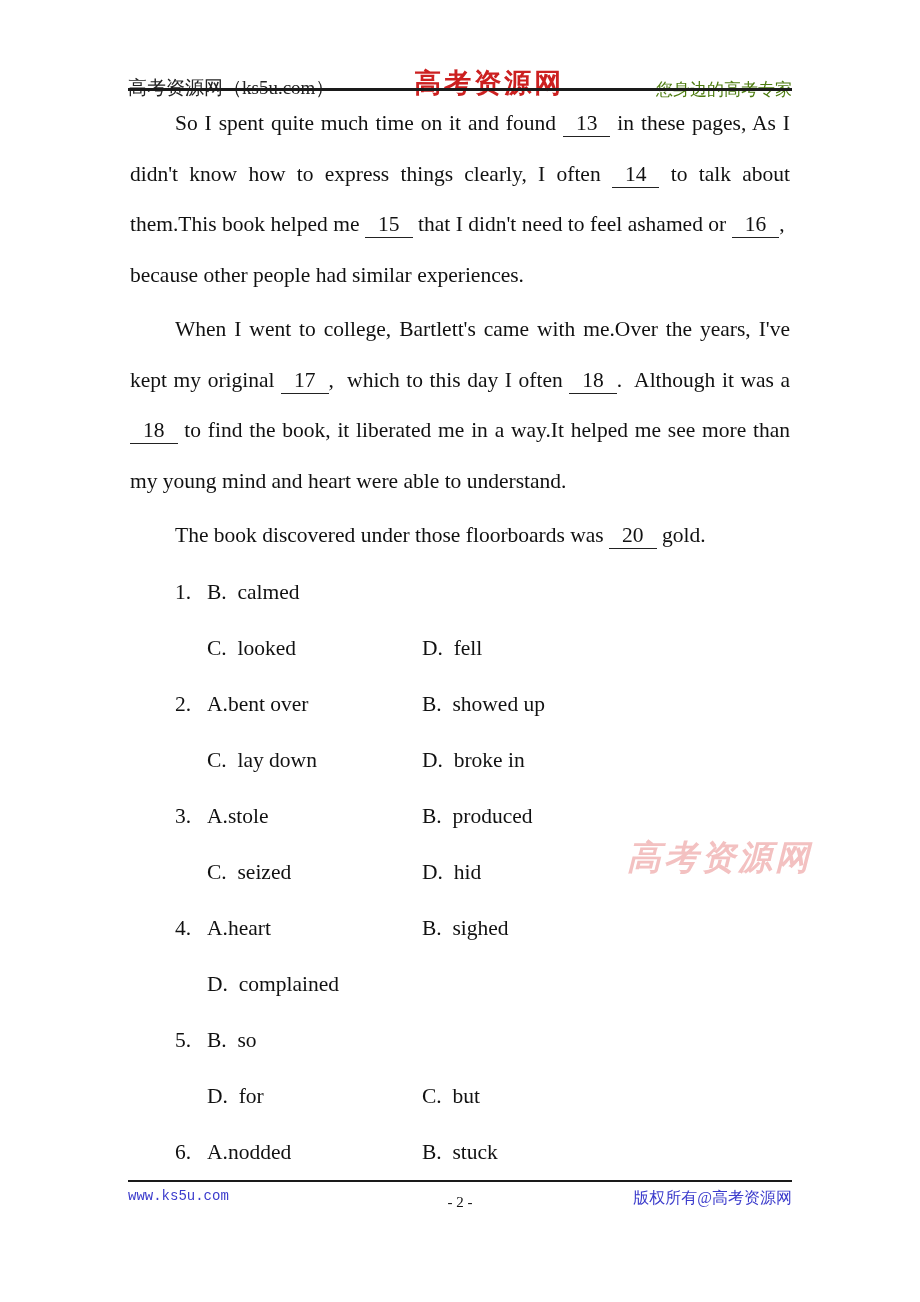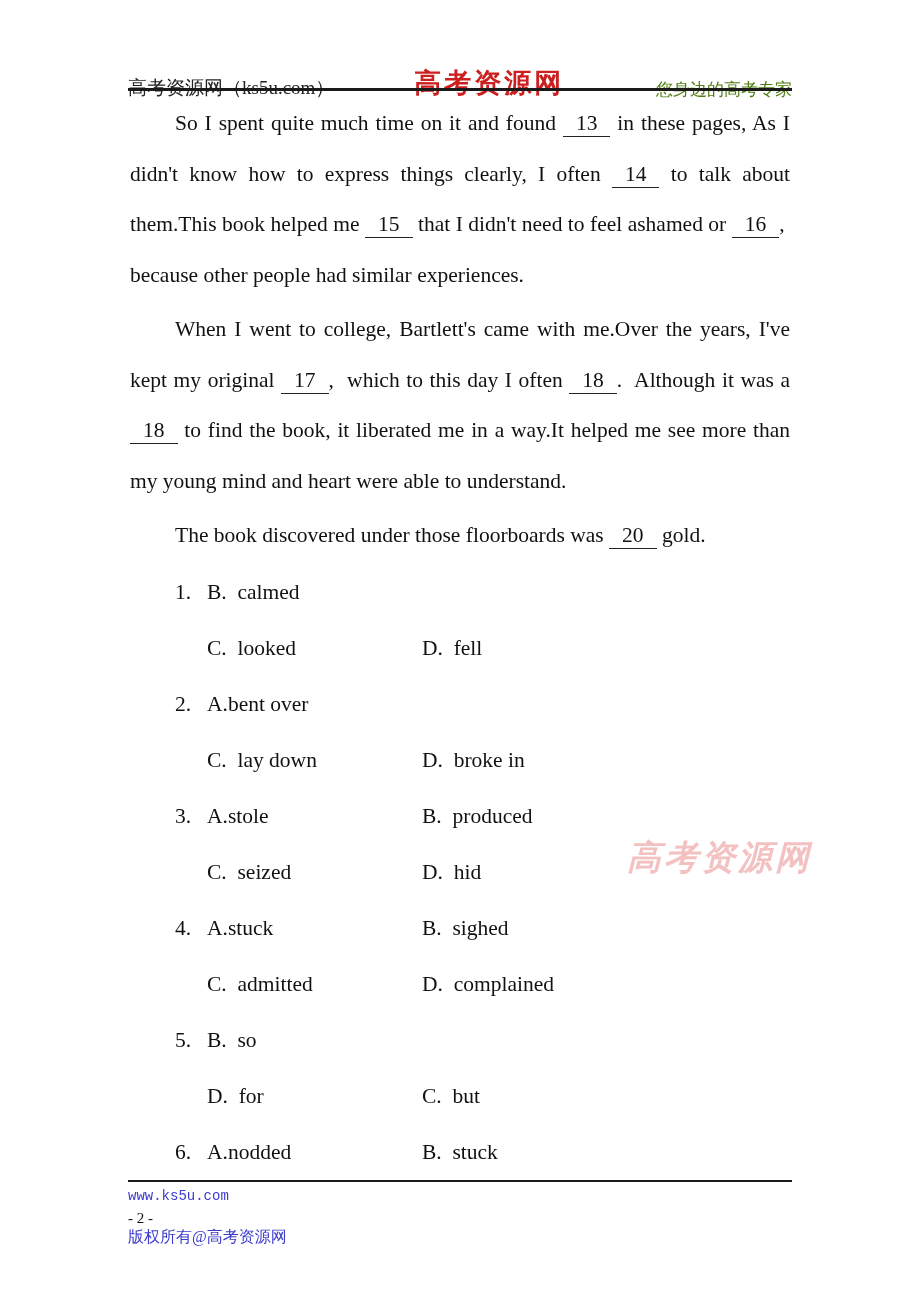--- a/index.html
+++ b/index.html
@@ -47,21 +47,21 @@
     color:var(--watermark_pink, #f1b7b7); opacity:0.85;
     font-style:italic; pointer-events:none; white-space:nowrap;
   }
   
   .footer-rule {
     position:absolute; top:1180px; left:128px; width:664px; height:0;
     border-top:2px solid var(--rule_black, #1a1a1a);
   }
   .footer {
     position:absolute; top:1188px; left:128px; width:664px;
-    display:flex; align-items:flex-start;flex-direction:column;
+    display:flex; align-items:flex-start;
   }
   .footer-left {
     flex:1; text-align:left; font-family:"Liberation Mono", monospace;
     font-size:14px; color:var(--link_blue, #3b3bcc);
   }
   .footer-center {
     flex:1; text-align:center; font-size:15px; color:#111; padding-top:6px;
   }
   .footer-right {
     flex:1; text-align:right; font-size:16px; color:var(--link_blue, #3b3bcc);
@@ -91,44 +91,44 @@
           <span class="q-cell">B.&nbsp;&nbsp;calmed</span>
         </div>
         <div class="q-row">
           <span class="q-cell"></span>
           <span class="q-cell">C.&nbsp;&nbsp;looked</span>
           <span class="q-cell">D.&nbsp;&nbsp;fell</span>
         </div>
         <div class="q-row">
           <span class="q-cell">2.</span>
           <span class="q-cell">A.bent over</span>
+          <span class="q-cell">B.&nbsp;&nbsp;showed up</span>
         </div>
         <div class="q-row">
           <span class="q-cell"></span>
           <span class="q-cell">C.&nbsp;&nbsp;lay down</span>
           <span class="q-cell">D.&nbsp;&nbsp;broke in</span>
         </div>
         <div class="q-row">
           <span class="q-cell">3.</span>
           <span class="q-cell">A.stole</span>
           <span class="q-cell">B.&nbsp;&nbsp;produced</span>
         </div>
         <div class="q-row">
           <span class="q-cell"></span>
           <span class="q-cell">C.&nbsp;&nbsp;seized</span>
           <span class="q-cell">D.&nbsp;&nbsp;hid</span>
         </div>
         <div class="q-row">
           <span class="q-cell">4.</span>
-          <span class="q-cell">A.stuck</span>
+          <span class="q-cell">A.heart</span>
           <span class="q-cell">B.&nbsp;&nbsp;sighed</span>
         </div>
         <div class="q-row">
           <span class="q-cell"></span>
-          <span class="q-cell">C.&nbsp;&nbsp;admitted</span>
           <span class="q-cell">D.&nbsp;&nbsp;complained</span>
         </div>
         <div class="q-row">
           <span class="q-cell">5.</span>
           <span class="q-cell">B.&nbsp;&nbsp;so</span>
         </div>
         <div class="q-row">
           <span class="q-cell"></span>
           <span class="q-cell">D.&nbsp;&nbsp;for</span>
           <span class="q-cell">C.&nbsp;&nbsp;but</span>

